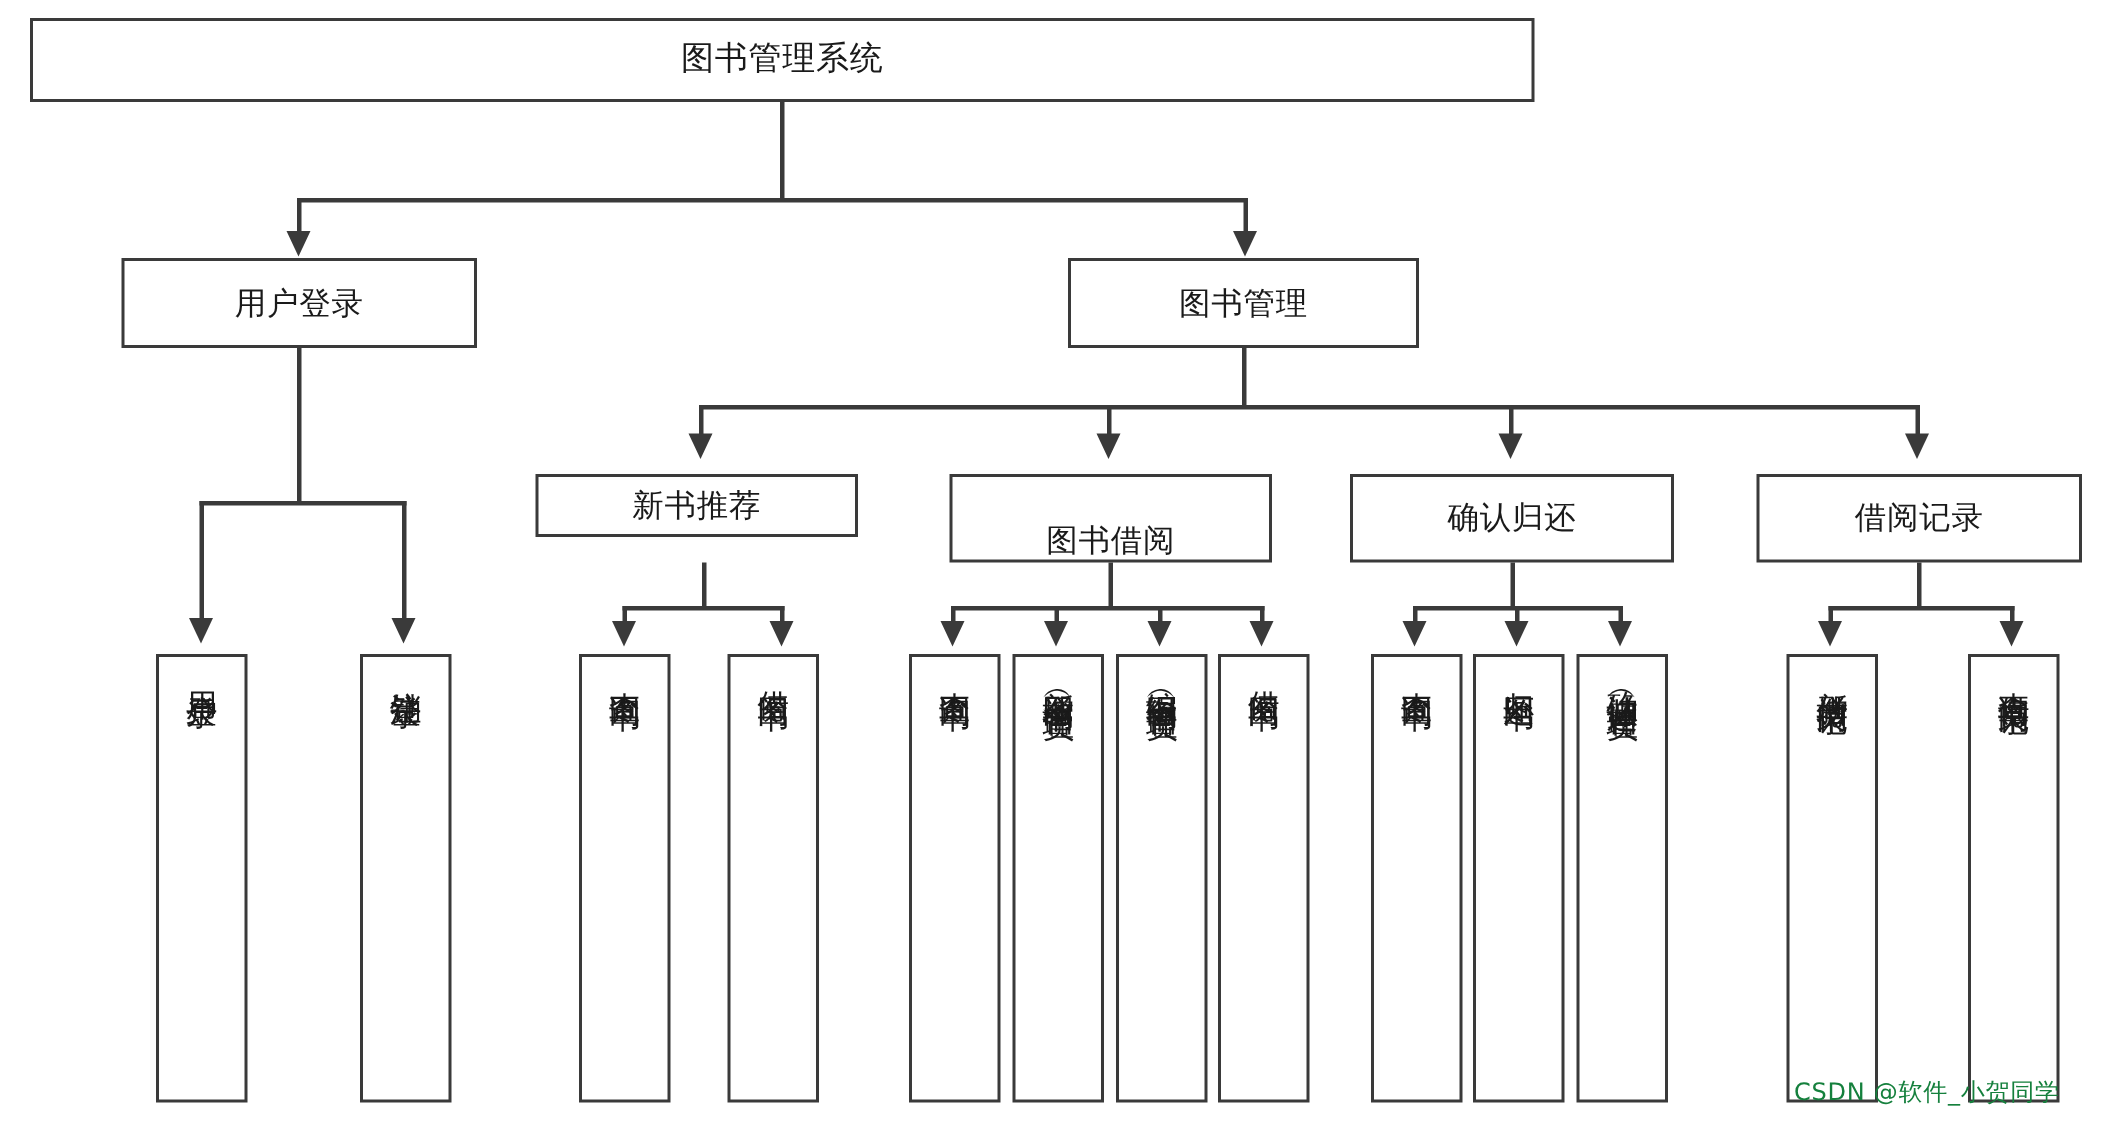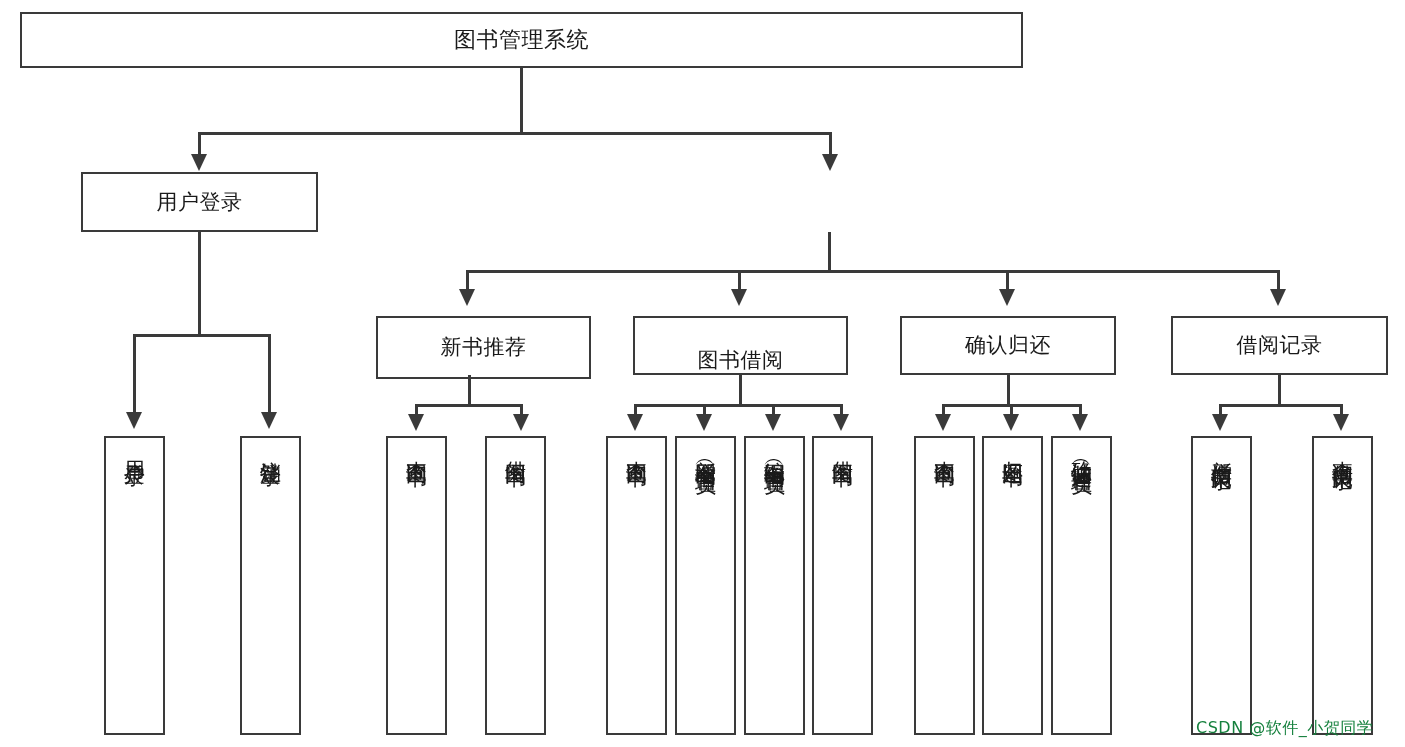--- a/index.html
+++ b/index.html
@@ -91,37 +91,40 @@
   <div class="vline" style="left:198px; top:132px; width:3px; height:26px;"></div>
   <div class="arrow" style="left:191px; top:154px;"></div>
 
   <div class="vline" style="left:829px; top:132px; width:3px; height:26px;"></div>
   <div class="arrow" style="left:822px; top:154px;"></div>
 
   <div class="node" style="left:81px; top:172px; width:237px; height:60px;">
     <span class="label">用户登录</span>
   </div>
 
+  <div class="node" style="left:712px; top:172px; width:234px; height:60px;">
+    <span class="label">图书管理</span>
+  </div>
 
   <div class="vline" style="left:828px; top:232px; width:3px; height:40px;"></div>
   <div class="hline" style="left:466px; top:270px; width:814px; height:3px;"></div>
 
   <div class="vline" style="left:466px; top:270px; width:3px; height:22px;"></div>
   <div class="arrow" style="left:459px; top:289px;"></div>
 
   <div class="vline" style="left:738px; top:270px; width:3px; height:22px;"></div>
   <div class="arrow" style="left:731px; top:289px;"></div>
 
   <div class="vline" style="left:1006px; top:270px; width:3px; height:22px;"></div>
   <div class="arrow" style="left:999px; top:289px;"></div>
 
   <div class="vline" style="left:1277px; top:270px; width:3px; height:22px;"></div>
   <div class="arrow" style="left:1270px; top:289px;"></div>
 
-  <div class="node" style="left:376px; top:316px; width:215px; height:63px;">
+  <div class="node" style="left:357px; top:316px; width:215px; height:42px;">
     <span class="label">新书推荐</span>
   </div>
 
   <div class="node" style="left:633px; top:316px; width:215px; height:59px;align-items:flex-end;">
     <span class="label">图书借阅</span>
   </div>
 
   <div class="node" style="left:900px; top:316px; width:216px; height:59px;">
     <span class="label">确认归还</span>
   </div>

